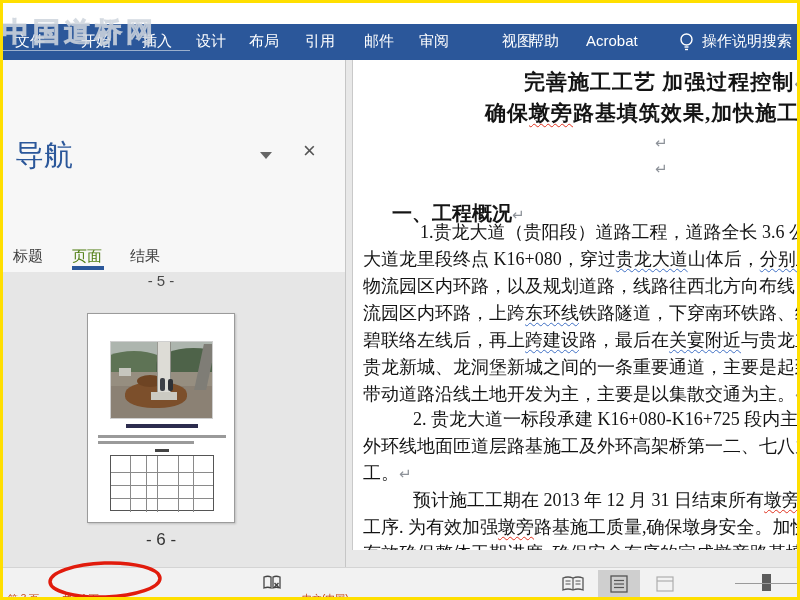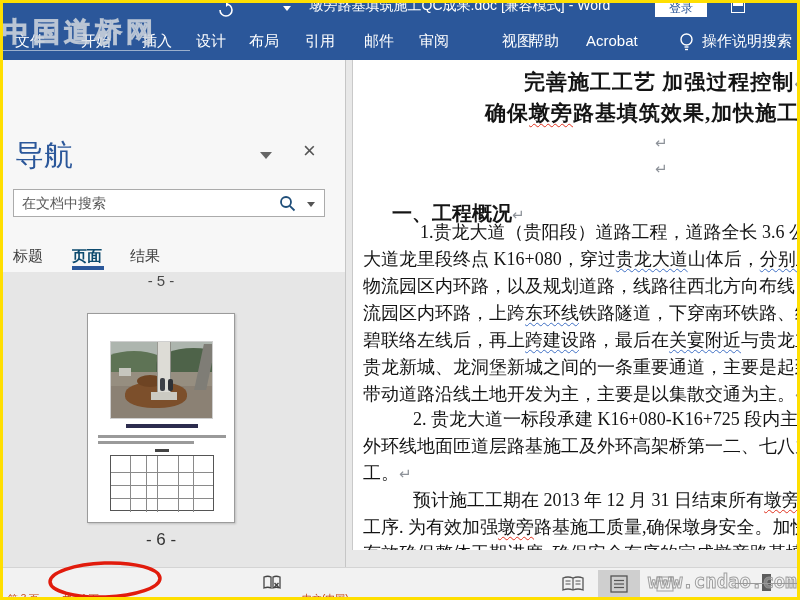--- a/index.html
+++ b/index.html
@@ -31,21 +31,21 @@
     border-left:6px solid transparent; border-right:6px solid transparent; border-top:7px solid #666; }
   .nav-close { position:absolute; left:303px; top:80px; font-size:22px; color:#555; line-height:22px; }
   .nav-search { position:absolute; left:13px; top:129px; width:312px; height:28px; background:#fff; border:1px solid #ababab; }
   .nav-search input { position:absolute; left:0; top:0; width:100%; height:100%; border:none; outline:none;
     padding:0 48px 0 8px; font-size:14px; color:#444; background:transparent; font-family:"Liberation Sans",sans-serif; }
   .nav-search input::placeholder { color:#595959; opacity:1; }
   .search-mag { position:absolute; right:28px; top:5px; width:17px; height:17px; }
   .search-caret { position:absolute; right:9px; top:12px; width:0; height:0;
     border-left:4px solid transparent; border-right:4px solid transparent; border-top:5px solid #555; }
   .nav-tab { position:absolute; top:187px; font-size:15px; color:#3b3b3b; }
-  .nav-tab.active { color:#0c4a6e; font-weight:bold;text-align:right; }
+  .nav-tab.active { color:#4d7c0f; font-weight:normal;text-align:right; }
   .nav-tab-underline { position:absolute; left:72px; top:206px; width:32px; height:4px; background:#2b579a; }
 
   .nav-content { position:absolute; left:0; top:212px; width:345px; height:355px; background:#e6e6e6; overflow:hidden; }
   .page-label { position:absolute; left:87px; width:148px; text-align:center; color:#4a4a4a; }
   .thumb { position:absolute; left:87px; width:148px; background:#fff; border:1px solid #9b9b9b;
     box-shadow:1px 1px 2px rgba(0,0,0,0.18); }
 
   
   .t-photo { position:absolute; left:22px; top:27px; width:103px; height:78px; background:#adb5ae; overflow:hidden; border:1px solid #cfcfcf; }
   .t-hill1 { position:absolute; left:-12px; top:9px; width:70px; height:30px; background:#5e7355; border-radius:50% 50% 0 0; }
@@ -99,30 +99,20 @@
   .wm-bottom-line { position:absolute; left:735px; top:583px; width:63px; height:1px; background:#9a9a9a; z-index:55; }
   .wm-bottom-block { position:absolute; left:762px; top:574px; width:9px; height:17px; background:#5c5c5c; z-index:54; }
   .ellipse-ann { position:absolute; left:46px; top:560px; z-index:60; pointer-events:none; }
   .frame-ann { position:absolute; inset:0; border:3px solid #ffdf00; z-index:100; pointer-events:none; }
 </style>
 </head>
 <body>
 
 <div id="app">
 
-  <div class="titlebar">
-    <svg class="qat-icon" viewBox="0 0 16 16">
-      <path d="M8 2 a6 6 0 1 1 -6 6" fill="none" stroke="#fff" stroke-width="1.6"></path>
-      <path d="M8 0 L11 2.5 L8 5 Z" fill="#fff"></path>
-    </svg>
-    <div class="qat-caret"></div>
-    <div class="doc-title">墩旁路基填筑施工QC成果.doc [兼容模式] - Word</div>
-    <div class="signin-btn">登录</div>
-    <div class="win-icon"></div>
-  </div>
 
   <div class="ribbon">
     <span class="ribbon-tab" style="left:15px">文件</span>
     <span class="ribbon-tab" style="left:81px">开始</span>
     <span class="ribbon-tab" style="left:142px">插入</span>
     <span class="ribbon-tab" style="left:196px">设计</span>
     <span class="ribbon-tab" style="left:249px">布局</span>
     <span class="ribbon-tab" style="left:305px">引用</span>
     <span class="ribbon-tab" style="left:364px">邮件</span>
     <span class="ribbon-tab" style="left:419px">审阅</span>
@@ -135,28 +125,20 @@
       <line x1="7" y1="17.5" x2="10" y2="17.5" stroke="#fff" stroke-width="1.4"></line>
     </svg>
     <span class="tellme-label">操作说明搜索</span>
   </div>
 
   <div class="navpane">
     <div class="nav-title">导航</div>
     <div class="nav-caret"></div>
     <div class="nav-close">×</div>
 
-    <div class="nav-search">
-      <input type="text" placeholder="在文档中搜索" style="">
-      <svg class="search-mag" viewBox="0 0 17 17">
-        <circle cx="7" cy="7" r="5" fill="none" stroke="#1f4e79" stroke-width="1.8"></circle>
-        <line x1="10.8" y1="10.8" x2="15.5" y2="15.5" stroke="#1f4e79" stroke-width="1.8"></line>
-      </svg>
-      <div class="search-caret"></div>
-    </div>
 
     <span class="nav-tab" style="left:13px">标题</span>
     <span class="nav-tab active" style="left:72px">页面</span>
     <span class="nav-tab" style="left:130px">结果</span>
     <div class="nav-tab-underline"></div>
 
     <div class="nav-content">
       <div class="page-label" style="top:0; font-size:15px;">- 5 -</div>
 
       <div class="thumb" style="top:41px; height:210px;">
@@ -275,21 +257,20 @@
       <svg width="18" height="16" viewBox="0 0 18 16" opacity="0.55">
         <rect x="1" y="1" width="16" height="14" fill="none" stroke="#777" stroke-width="1.2"></rect>
         <line x1="1" y1="5" x2="17" y2="5" stroke="#777" stroke-width="1.2"></line>
       </svg>
     </div>
   </div>
 
   <div class="wm wm-top">中国道桥网</div>
   <div class="wm-top-line"></div>
   <div class="wm-bottom-block"></div>
-  <div class="wm wm-bottom">www.cndao.com</div>
   <div class="wm-bottom-line"></div>
 
   <svg class="ellipse-ann" width="118" height="40" viewBox="0 0 118 40">
     <ellipse cx="59" cy="20" rx="55" ry="17" fill="none" stroke="#e11b0c" stroke-width="3.5" transform="rotate(-2 59 20)"></ellipse>
   </svg>
   <div class="frame-ann"></div>
 
 </div>
 
 </body></html>

